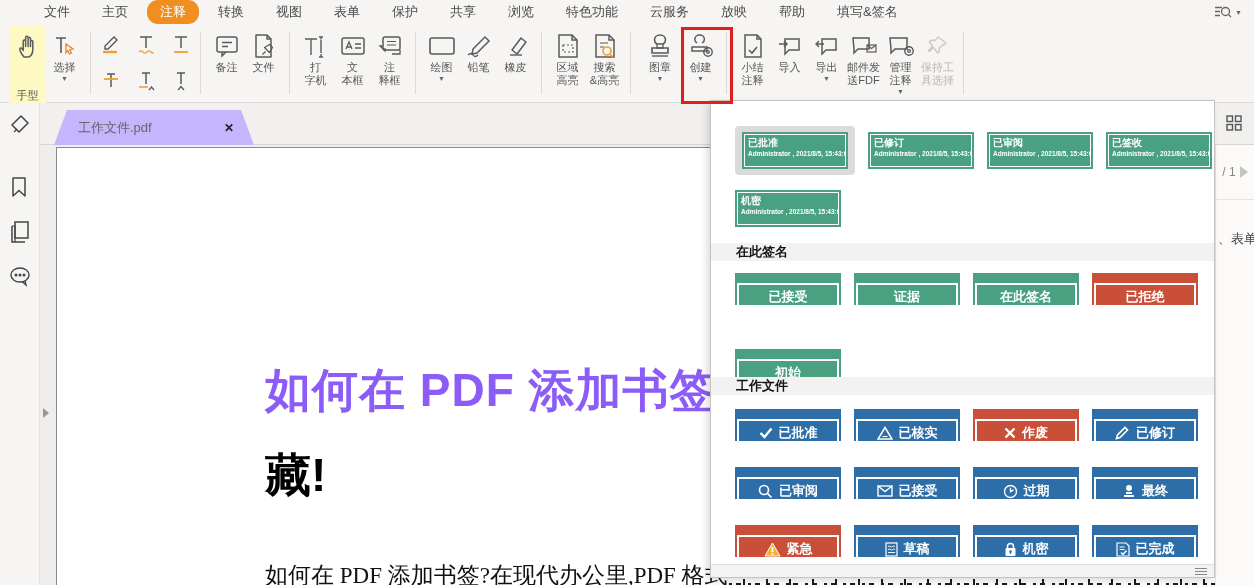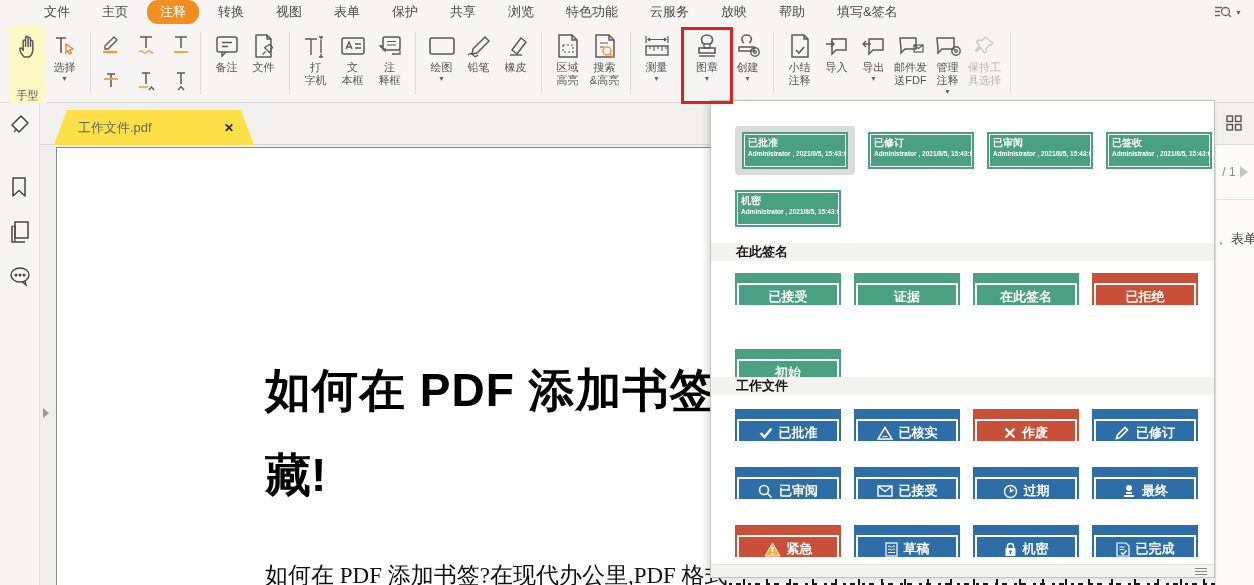--- a/index.html
+++ b/index.html
@@ -32,41 +32,41 @@
   .tbtn.disabled svg{opacity:.38;}
   .caret{font-size:7px;color:#666;line-height:1;margin-top:1px;}
   .mgrid{display:grid;grid-template-columns:repeat(3,35px);grid-template-rows:36px 36px;
          place-items:center;padding-top:2px;}
   .mini{display:flex;align-items:center;justify-content:center;width:30px;height:30px;}
   svg{display:block;}
 
   
   .tabbar{position:absolute;left:40px;right:0;top:103px;height:42px;background:#f2f0ee;
           border-bottom:1px solid #d8d6d4;}
-  .tab{position:absolute;left:14px;top:7px;width:200px;height:35px;background:#fde047;
+  .tab{position:absolute;left:14px;top:7px;width:200px;height:35px;background:#c4b5fd;
        clip-path:polygon(13px 0,187px 0,200px 100%,0 100%);
        display:flex;align-items:center;padding:0 20px 0 24px;font-size:13px;color:#666;}
   .tab-close{margin-left:auto;color:#222;font-size:12px;font-weight:bold;cursor:default;}
   .tab-grid{position:absolute;right:11px;top:11px;}
 
   
   .sidebar{position:absolute;left:0;top:103px;bottom:0;width:40px;background:#f6f5f3;
            border-right:1px solid #e3e1df;display:flex;flex-direction:column;align-items:center;}
   .side-top{height:42px;display:flex;align-items:center;}
   .side-icons{display:flex;flex-direction:column;gap:20px;margin-top:30px;}
 
   
   .docarea{position:absolute;left:40px;top:145px;right:0;bottom:0;background:#efeeec;}
   .gutter{position:absolute;left:0;top:0;bottom:0;width:16px;}
   .gutter-arrow{position:absolute;left:3px;top:263px;width:0;height:0;
                 border-top:5px solid transparent;border-bottom:5px solid transparent;
                 border-left:6px solid #9a9896;}
   .page{position:absolute;left:16px;top:2px;width:1250px;bottom:-2px;background:#fff;
         border:1px solid #8a8a8a;}
-  .doc-title{position:absolute;left:208px;top:212px;font-size:46px;font-weight:bold;color:#000000;
+  .doc-title{position:absolute;left:208px;top:212px;font-size:46px;font-weight:bold;color:#8b5cf6;
              white-space:nowrap;letter-spacing:1px;}
   .doc-title2{position:absolute;left:208px;top:297px;font-size:46px;font-weight:bold;color:#000;}
   .doc-body{position:absolute;left:208px;top:412px;font-size:23px;color:#111;
             font-family:"Liberation Serif",serif;white-space:nowrap;}
   .clip-strip{position:absolute;left:672px;top:431px;height:8px;width:540px;overflow:hidden;
     background:
       repeating-linear-gradient(90deg,#1c1c1c 0 3px,transparent 3px 7px,#1c1c1c 7px 12px,transparent 12px 19px),
       repeating-linear-gradient(90deg,transparent 0 14px,#1c1c1c 14px 16px,transparent 16px 23px);
     background-size:100% 3px,100% 8px;background-repeat:no-repeat;background-position:0 4px,0 0;}
 
@@ -321,33 +321,20 @@
             <path d="M18 22l3 3" stroke="#f0a030" stroke-width="1.6"></path>
         </svg>
       </span>
       <span>搜索
 &amp;高亮</span>
     </div>
   </div>
 
   <div class="tdivider"></div>
 
-  <div class="tgroup">
-    <div class="tbtn">
-      <span class="ticon">
-        <svg width="30" height="26" viewBox="0 0 30 26" fill="none" stroke="#5a5a5a" stroke-width="1.4">
-          <path d="M4 3v7M26 3v7M6 6.5h18M8 5l-2 1.5L8 8M22 5l2 1.5L22 8" stroke-width="1.2"></path>
-          <rect x="4" y="13" width="22" height="9"></rect>
-          <path d="M8 13v3M12 13v5M16 13v3M20 13v5M24 13v3" stroke-width="1.1"></path>
-        </svg>
-      </span>
-      <span>测量</span>
-      <span class="caret">▼</span>
-    </div>
-  </div>
 
   <div class="tgroup">
     <div class="tbtn" style="min-width:44px;">
       <span class="ticon">
         <svg width="28" height="28" viewBox="0 0 28 28" fill="none" stroke="#5a5a5a" stroke-width="1.6">
           <path d="M11 12c-1.5-1-2.5-2.5-2.5-4.3C8.5 5 11 3 14 3s5.5 2 5.5 4.7c0 1.8-1 3.3-2.5 4.3"></path>
           <path d="M11 12h6v4H11z" stroke-width="1.3"></path>
           <path d="M6 16h16v5H6z"></path>
             <path d="M6 24h16" stroke-width="1.4"></path>
         </svg>

